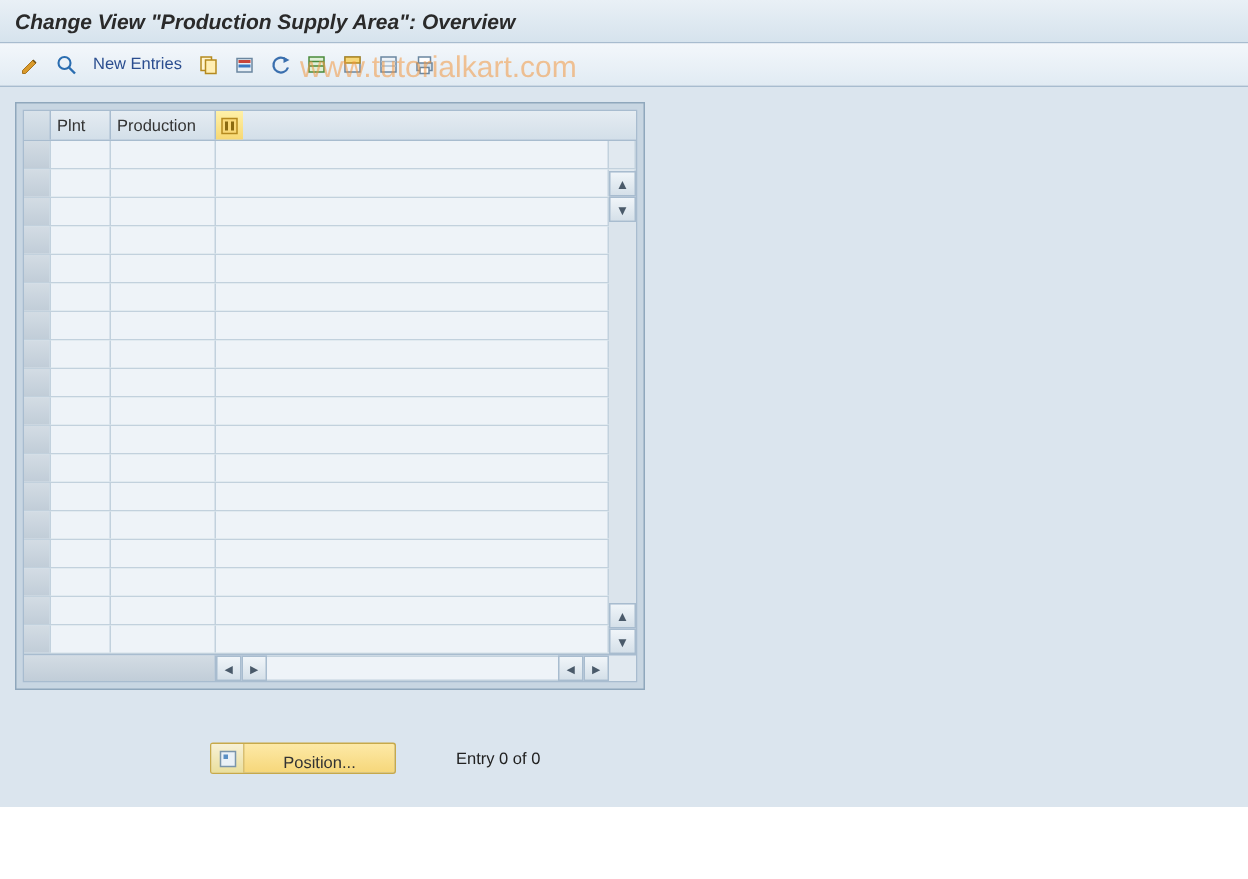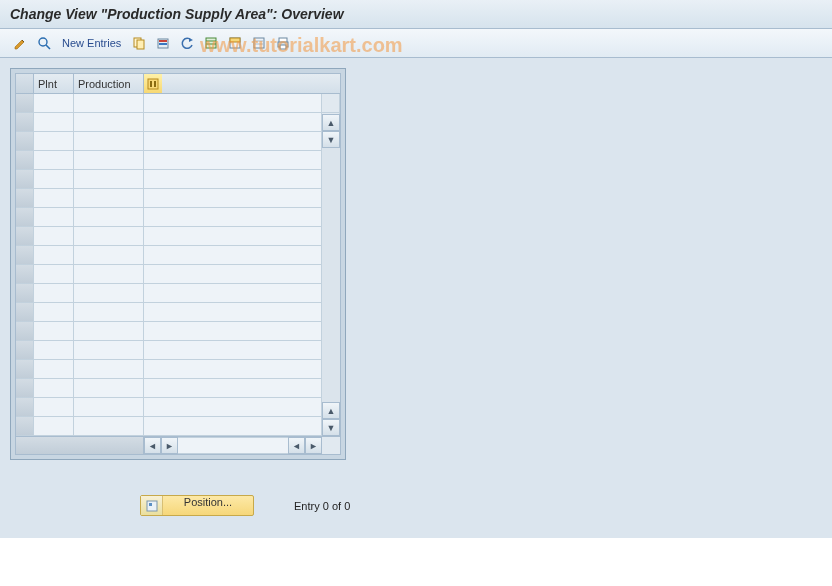--- a/index.html
+++ b/index.html
@@ -3,21 +3,21 @@
   <meta charset="utf-8">
   <style>
     * { box-sizing: border-box; margin: 0; padding: 0; }
     body { font-family: Arial, sans-serif; font-size: 11px; background: #fff; width: 832px; height: 586px; overflow: hidden; position: relative; }
     .header-bar { background: linear-gradient(#e9f0f6, #d6e3ed); border-bottom: 1px solid #a8bccf; padding: 6px 10px; }
     .header-title { font-weight: bold; font-style: italic; font-size: 14px; color: #2a2a2a; }
     .toolbar { background: linear-gradient(#f3f7fb, #e1ebf3); border-bottom: 1px solid #a8bccf; padding: 4px 10px; display: flex; align-items: center; gap: 4px; }
     .tb-btn { display: inline-flex; align-items: center; justify-content: center; width: 20px; height: 20px; border: 1px solid transparent; border-radius: 2px; cursor: pointer; }
     .tb-link { color: #2a4d8f; cursor: pointer; padding: 2px 4px; }
     .main-area { background: #dbe5ee; padding: 10px; height: 480px; position: relative; }
-    .table-wrap { border: 1px solid #8fa7bc; background: #c8d6e2; width: 336px; padding: 4px; }
+    .table-wrap { border: 1px solid #8fa7bc; background: #c8d6e2; width: 420px; padding: 4px; }
     .table-inner { background: #e8eff5; border: 1px solid #a8bccf; }
     .thead-row { display: flex; background: linear-gradient(#e5ecf2, #d3dfe9); border-bottom: 1px solid #a8bccf; height: 20px; }
     .th { border-right: 1px solid #a8bccf; padding: 3px 4px; color: #333; font-size: 11px; display: flex; align-items: center; }
     .th-sel { width: 18px; background: linear-gradient(#d9e2ea, #c7d4df); }
     .th-plnt { width: 40px; }
     .th-psa { width: 70px; }
     .th-desc { flex: 1; }
     .th-cfg { width: 18px; background: linear-gradient(#fff1a8, #f7d873); display:flex; align-items:center; justify-content:center; cursor:pointer; }
     .tbody { position: relative; }
     .tr { display: flex; height: 19px; border-bottom: 1px solid #c2d1dd; }
@@ -28,23 +28,23 @@
     .td-desc { flex: 1; background: #eef3f8; }
     .td-scroll { width: 18px; background: #e1e9f0; }
     .vscroll { position: absolute; right: 0; top: 20px; bottom: 0; width: 18px; background: #e1e9f0; display:flex; flex-direction:column; }
     .scroll-btn { height: 17px; width:18px; background: linear-gradient(#f0f5f9,#d5e0e9); border:1px solid #a8bccf; display:flex; align-items:center; justify-content:center; cursor:pointer; font-size:9px; color:#4a5a6a;}
     .scroll-track { flex:1; background:#dbe4ec;}
     .hscroll-row { display:flex; height:18px; background:#e1e9f0; border-top:1px solid #a8bccf;}
     .hscroll-spacer { width:128px; border-right:1px solid #a8bccf; background: linear-gradient(#d3dce4,#c1cdd8);}
     .hscroll-area { flex:1; display:flex; align-items:center;}
     .hscroll-btn { width:17px; height:17px; background: linear-gradient(#f0f5f9,#d5e0e9); border:1px solid #a8bccf; display:flex; align-items:center; justify-content:center; cursor:pointer; font-size:9px; color:#4a5a6a;}
     .hscroll-track { flex:1; height:17px; background:#eef3f8; border-top:1px solid #c2d1dd; border-bottom:1px solid #c2d1dd;}
-    .watermark { position:absolute; top: 34px; left: 200px; font-size: 20px; font-weight: bold; color: rgba(243,152,63,0.55); font-family: Verdana, sans-serif; pointer-events:none; }
+    .watermark { position:absolute; top: 34px; left: 200px; font-size: 20px; font-weight: normal; color: rgba(243,152,63,0.55); font-family: Verdana, sans-serif; pointer-events:none; }
     .footer-row { position: absolute; bottom: 22px; left: 0; width: 420px; display: flex; align-items: center; gap: 40px; padding-left: 140px; }
-    .pos-btn { display:flex; align-items:flex-start; background: linear-gradient(#fde9a7,#f6d77a); border:1px solid #c7a94a; height:21px; cursor:pointer; border-radius:2px; width:114px;}
+    .pos-btn { display:flex; align-items:flex-end; background: linear-gradient(#fde9a7,#f6d77a); border:1px solid #c7a94a; height:21px; cursor:pointer; border-radius:2px; width:124px;}
     .pos-icon { width:22px; height:100%; display:flex; align-items:center; justify-content:center; border-right:1px solid #d8bf73; background: linear-gradient(#f8f1d6,#eadf9d);}
     .pos-label { flex:1; text-align:center; font-size:11px; color:#333;}
     .entry-text { font-size:11px; color:#222;}
     svg { display:block; }
   </style>
 </head>
 <body>
 
 <div class="header-bar">
   <span class="header-title">Change View "Production Supply Area": Overview</span>

